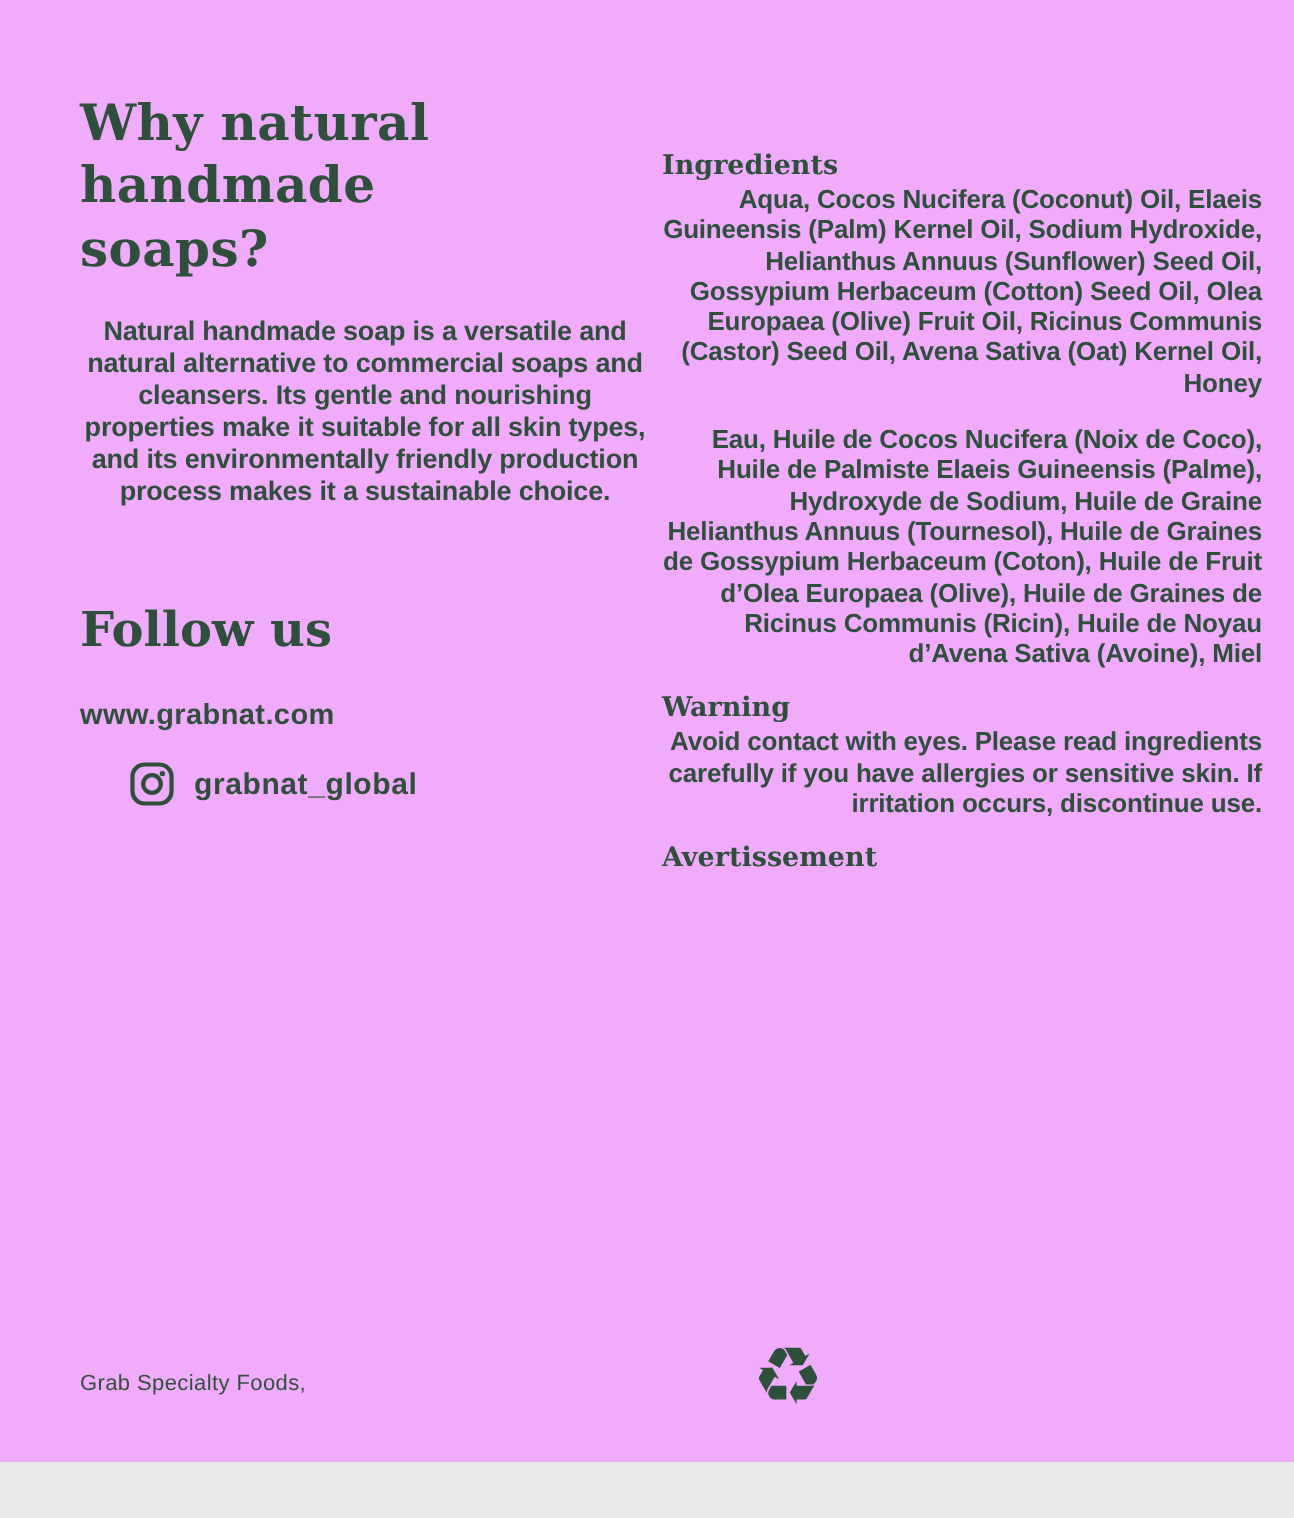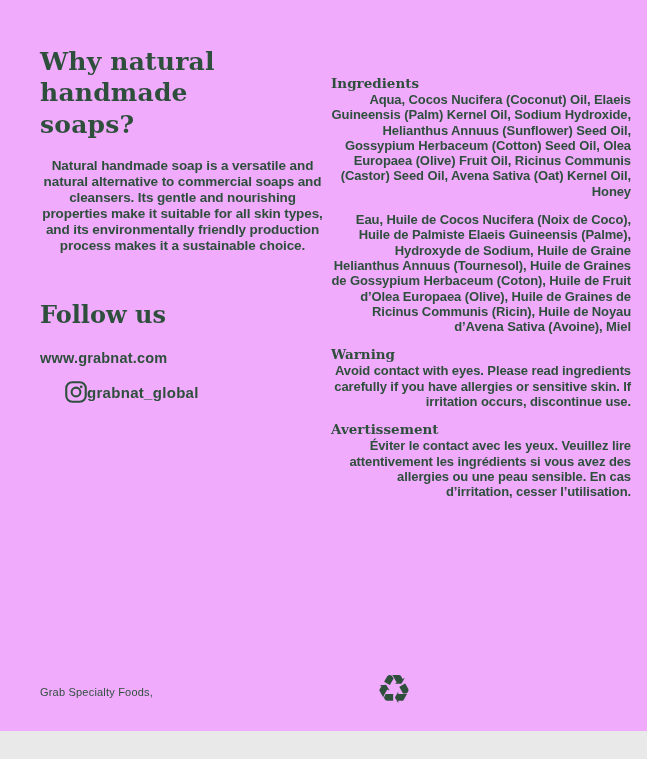--- a/index.html
+++ b/index.html
@@ -52,20 +52,21 @@
   .website {
     margin-top: 22px;
     font-size: 14.5px;
     font-weight: bold;
     letter-spacing: 0.2px;
   }
   .insta-row {
     margin-top: 15px;
     display: flex;
     align-items: center;
+    gap: 10px;
     padding-left: 25px;
   }
   .insta-icon {
     display: inline-flex;
     width: 22px;
     height: 22px;
   }
   .insta-handle {
     font-size: 15px;
     font-weight: bold;
@@ -147,21 +148,20 @@
     </div>
     <div class="section">
       <p class="section-body">Eau, Huile de Cocos Nucifera (Noix de Coco), Huile de Palmiste Elaeis Guineensis (Palme), Hydroxyde de Sodium, Huile de Graine Helianthus Annuus (Tournesol), Huile de Graines de Gossypium Herbaceum (Coton), Huile de Fruit d’Olea Europaea (Olive), Huile de Graines de Ricinus Communis (Ricin), Huile de Noyau d’Avena Sativa (Avoine), Miel</p>
     </div>
     <div class="section">
       <h3 class="section-heading">Warning</h3>
       <p class="section-body">Avoid contact with eyes. Please read ingredients carefully if you have allergies or sensitive skin. If irritation occurs, discontinue use.</p>
     </div>
     <div class="section">
       <h3 class="section-heading">Avertissement</h3>
-      <p class="section-body">Éviter le contact avec les yeux. Veuillez lire attentivement les ingrédients si vous avez des allergies ou une peau sensible. En cas d’irritation, cesser l’utilisation.</p>
     </div>
   </div>
 
   <div class="footer-address">
     <div>Grab Specialty Foods,</div>
   </div>
 
   <span class="recycle">♻</span>
 
 </div>

